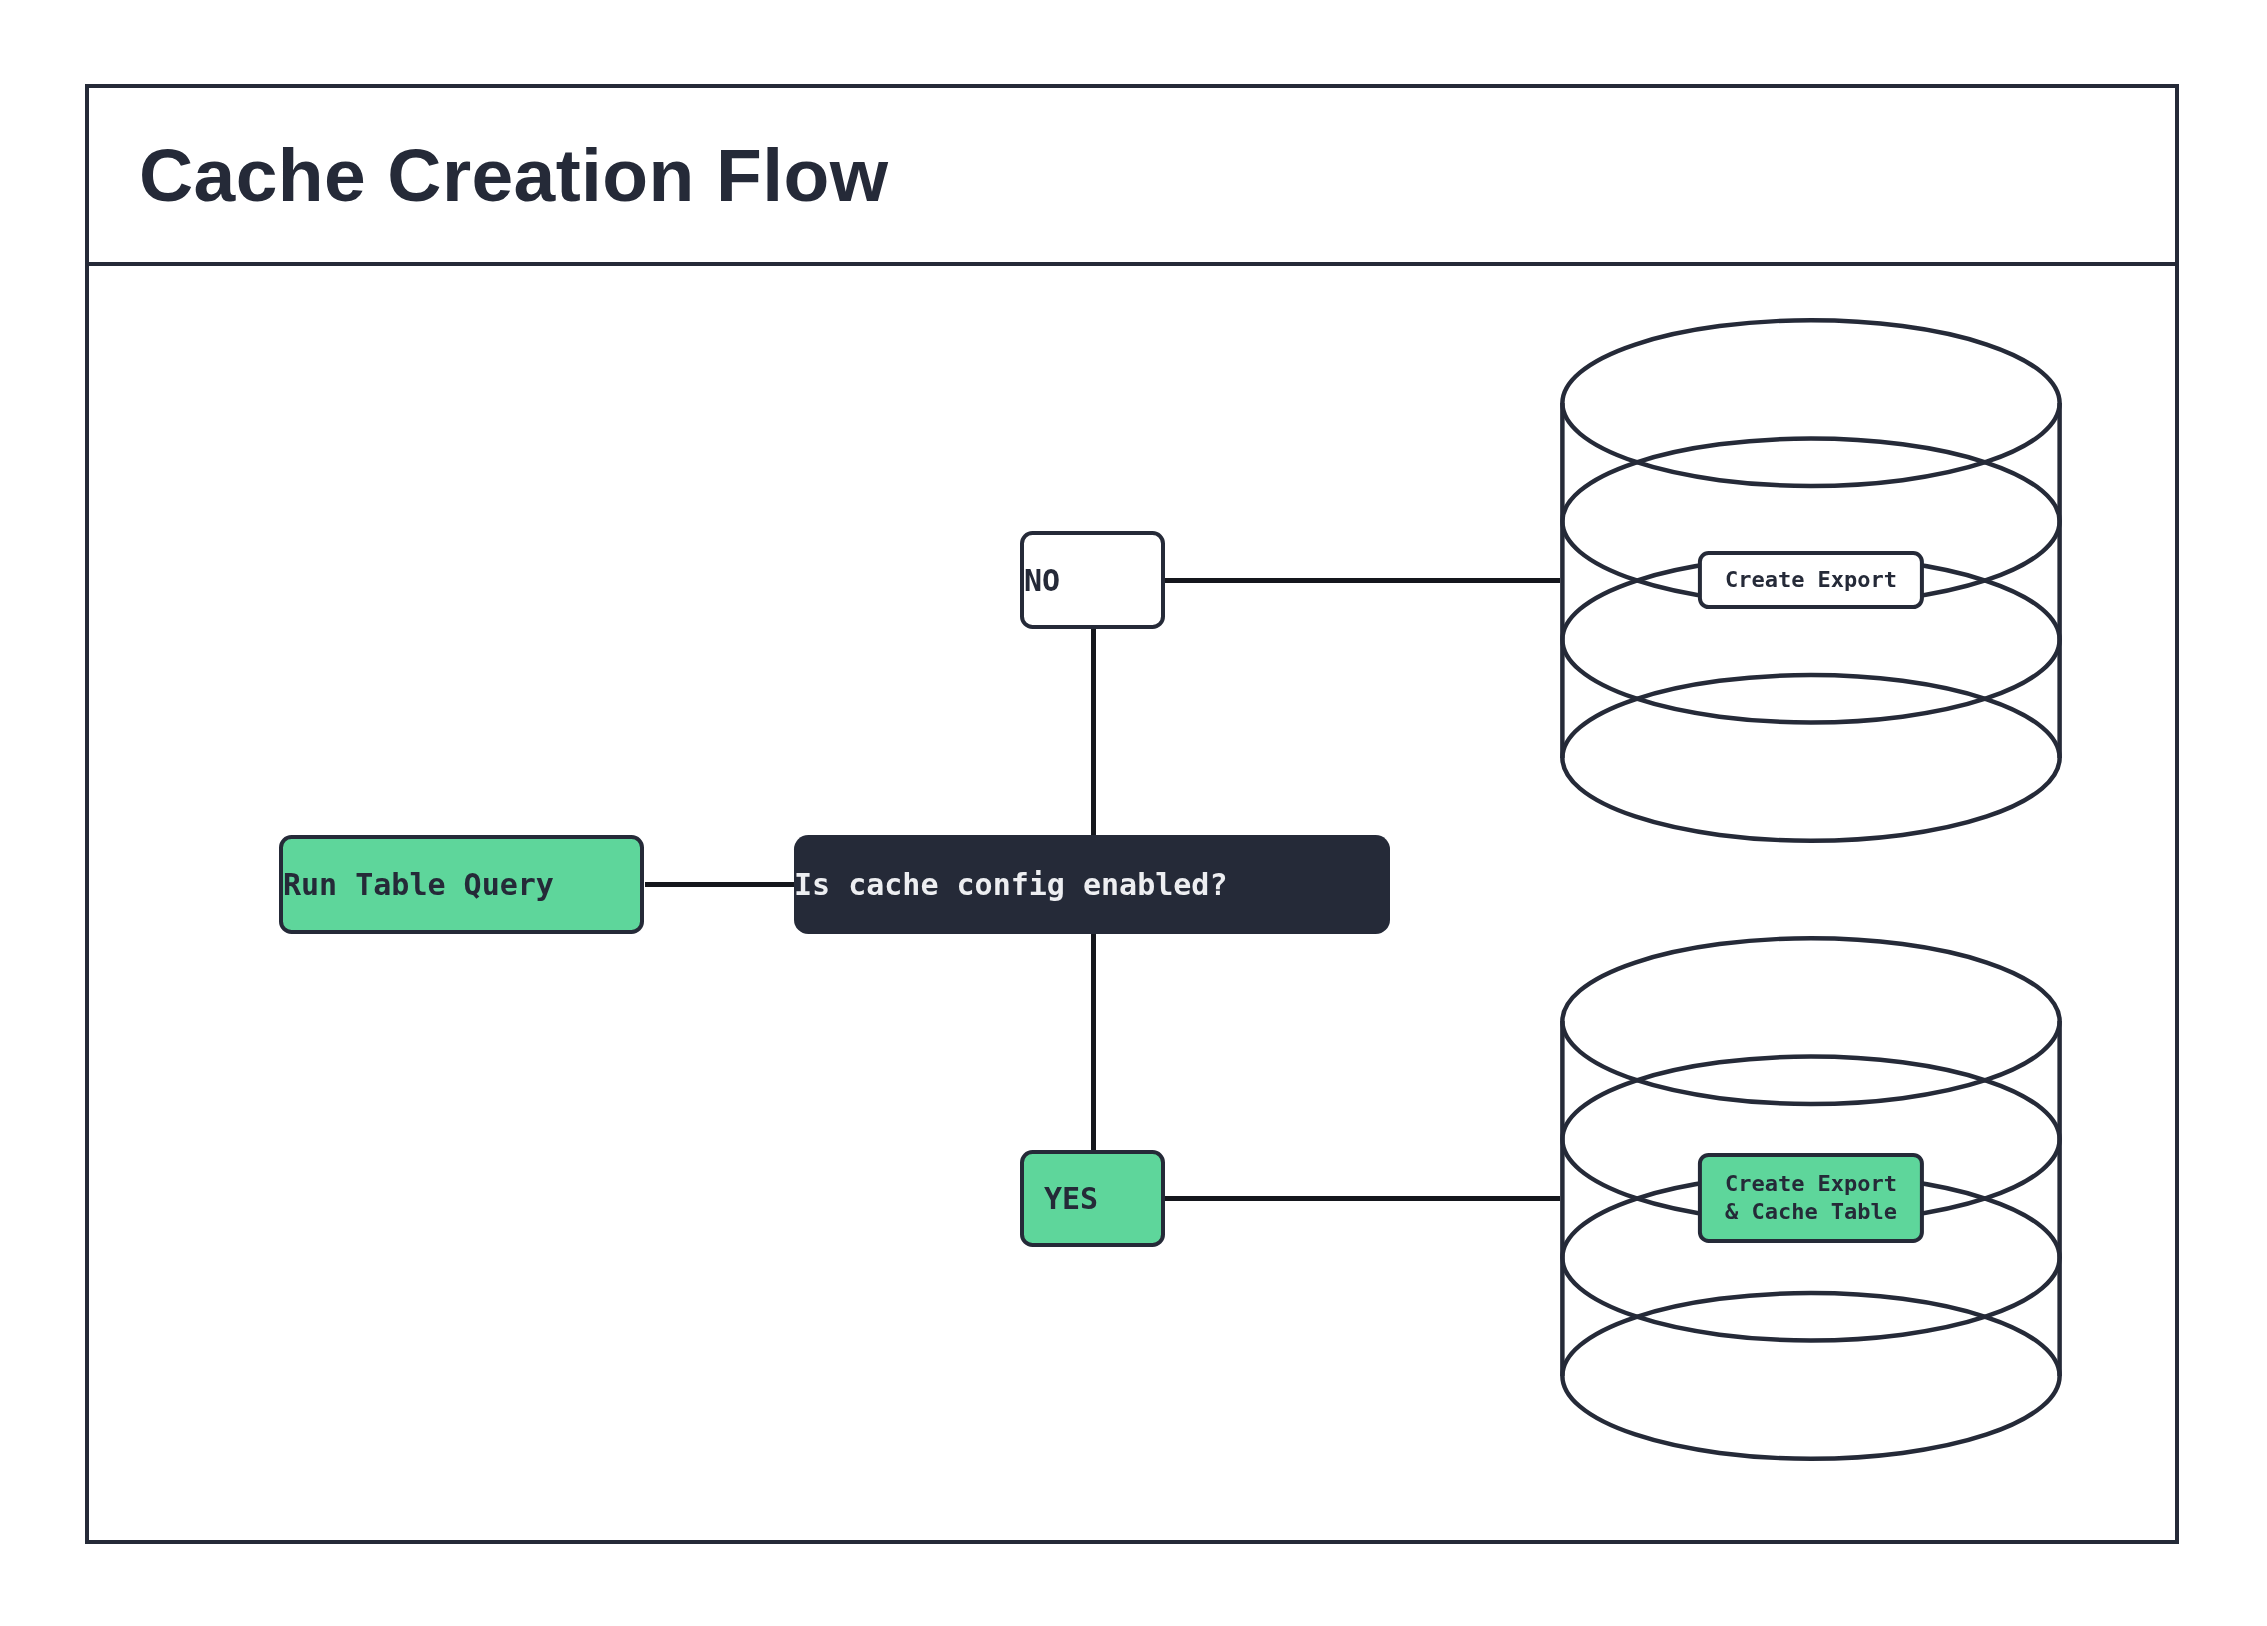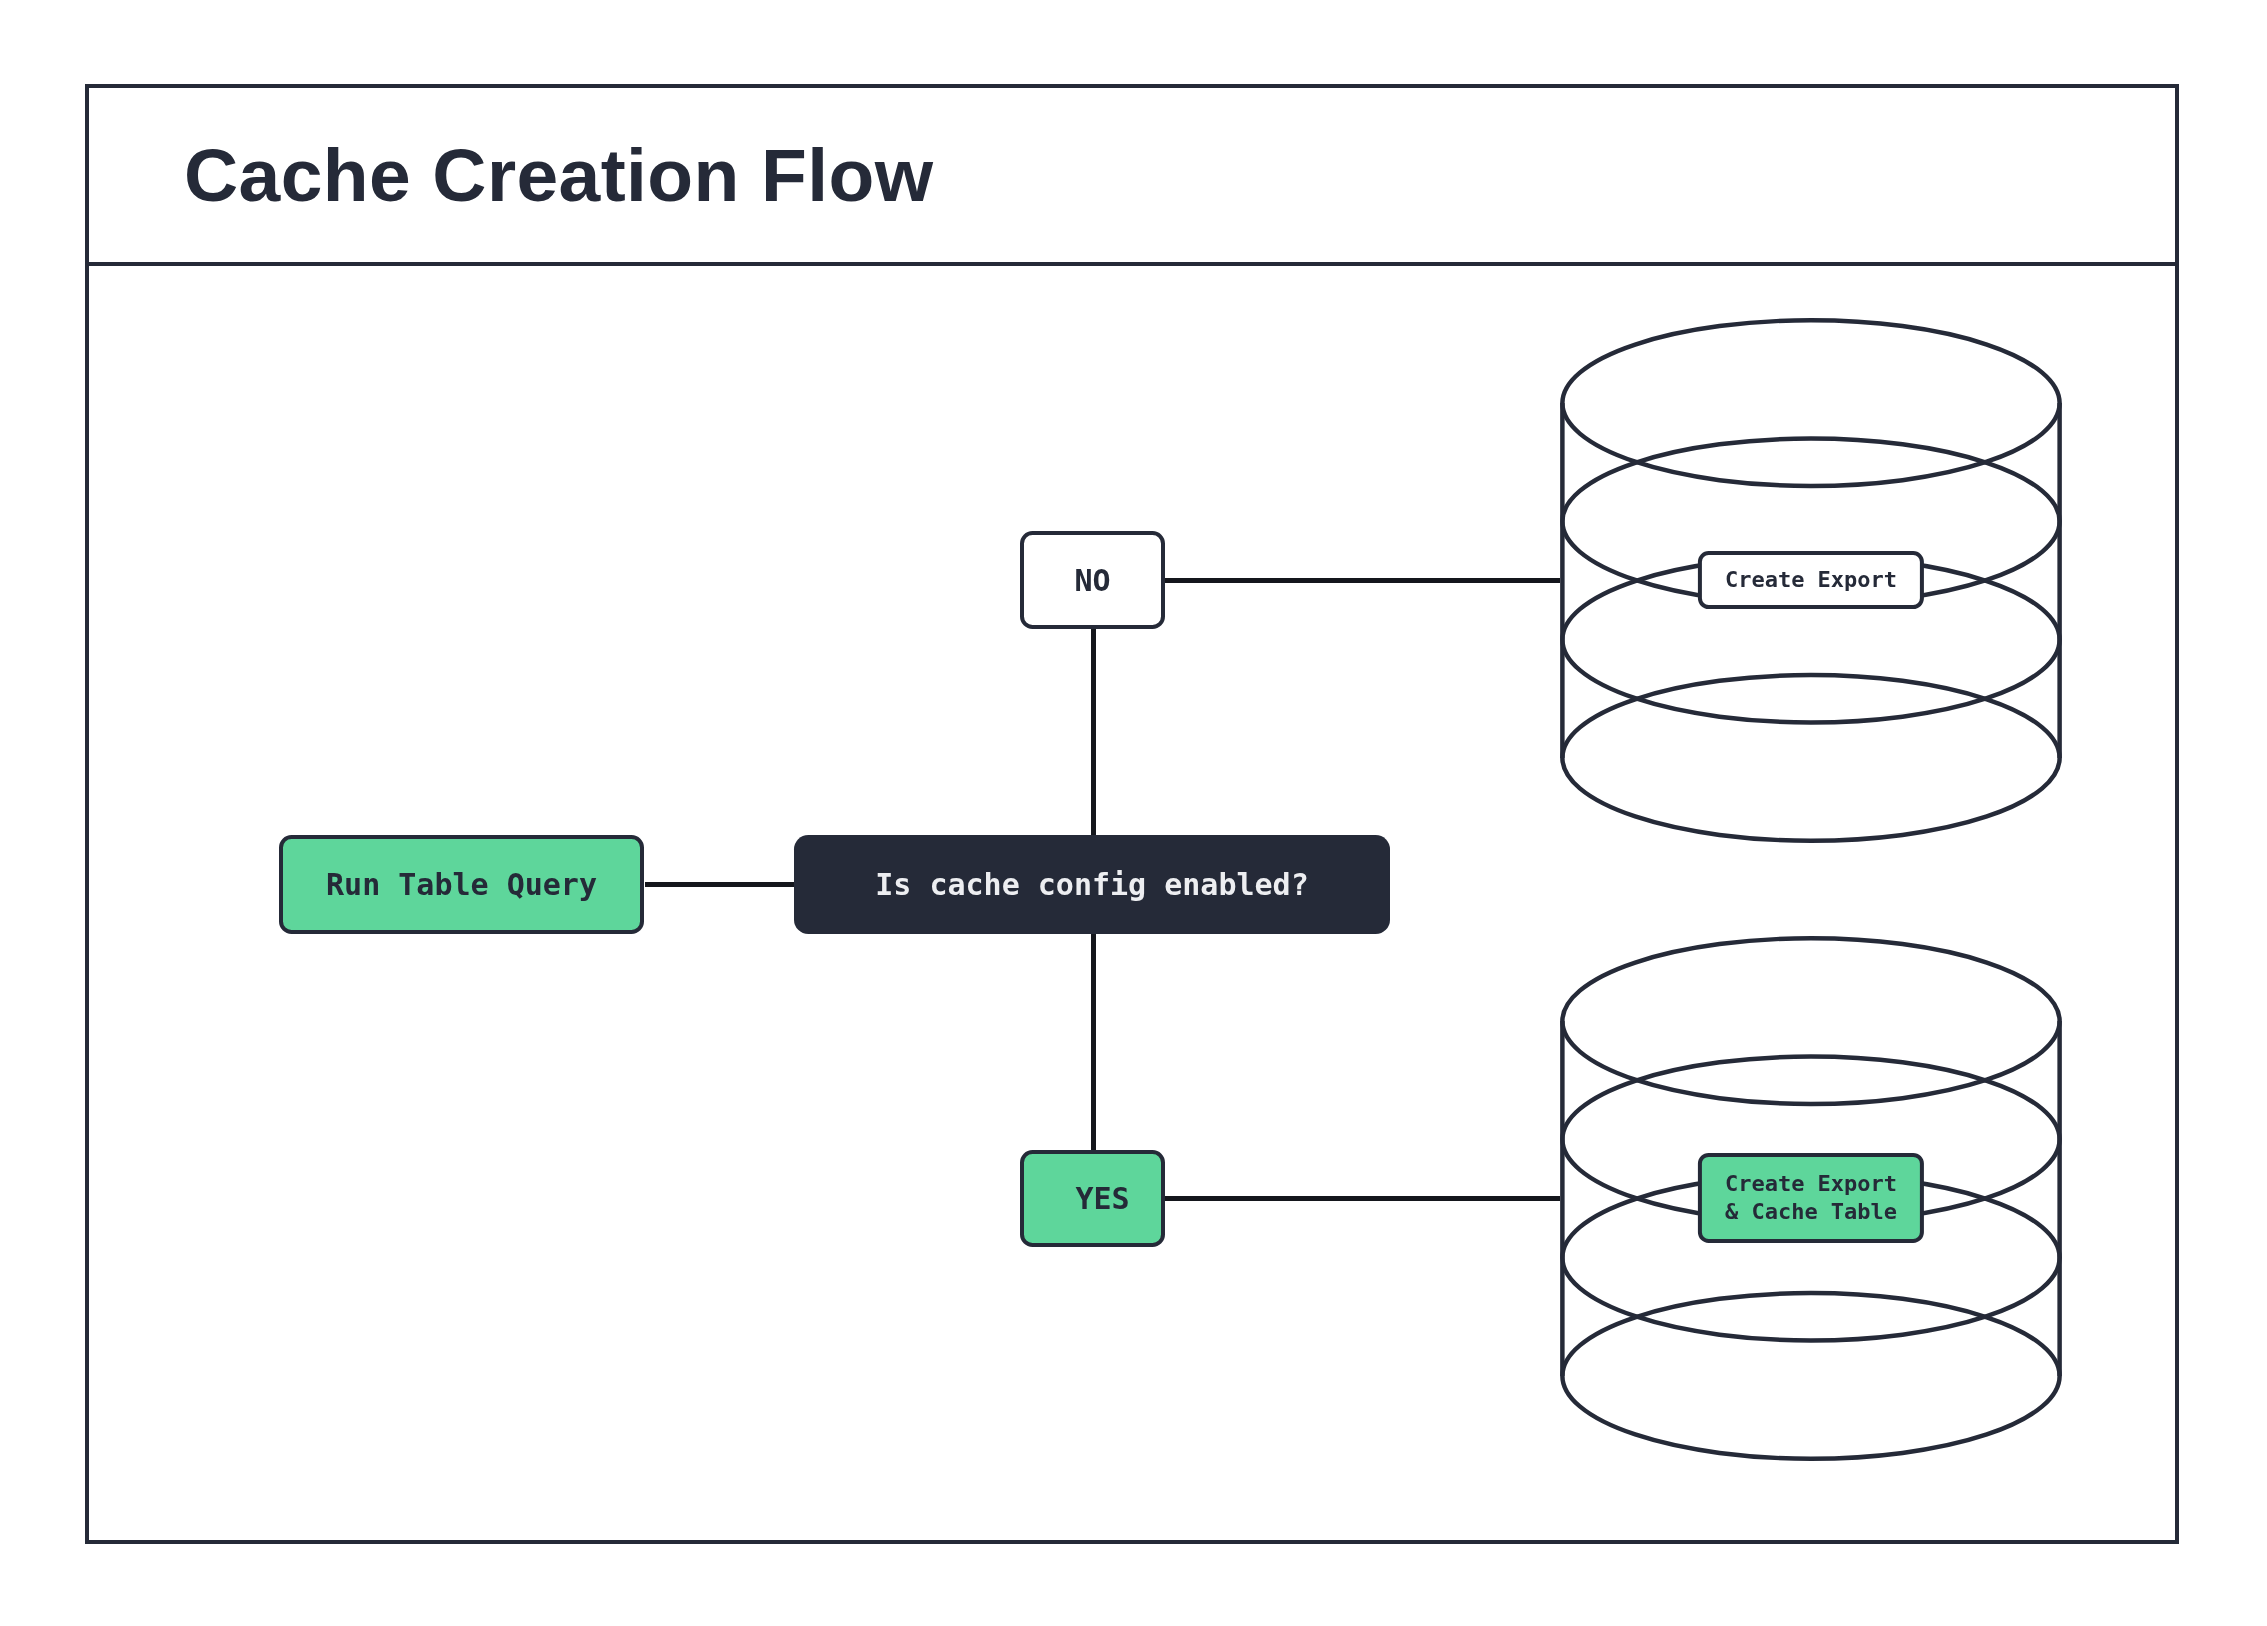--- a/index.html
+++ b/index.html
@@ -22,37 +22,37 @@
     box-sizing: border-box;
     background: #ffffff;
   }
   .title-bar {
     position: absolute;
     left: 0; top: 0; right: 0;
     height: 174px;
     border-bottom: 4.5px solid #252a38;
     display: flex;
     align-items: center;
-    padding-left: 95px;
+    padding-left: 50px;
     box-sizing: content-box;
   }
   .page-title {
     font-family: "Liberation Sans", "DejaVu Sans", sans-serif;
     font-weight: 800;
     font-size: 75px;
     letter-spacing: 0.4px;
     color: #252a38;
   }
 
   
   .node {
     position: absolute;
     display: flex;
     align-items: center;
-    justify-content: center;
+    justify-content: flex-start;
     box-sizing: border-box;
     border: 4.5px solid #252a38;
     border-radius: 12.5px;
     background: #ffffff;
     font-size: 30px;
     font-weight: 700;
     white-space: nowrap;
   }
   .node.green { background: #5ed69b; }
   .node.dark {

